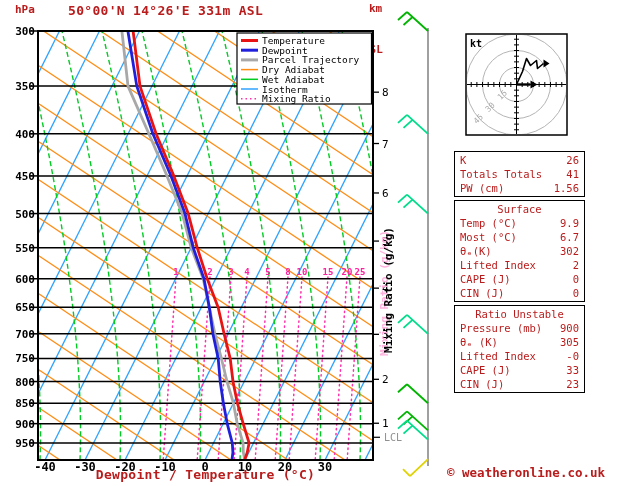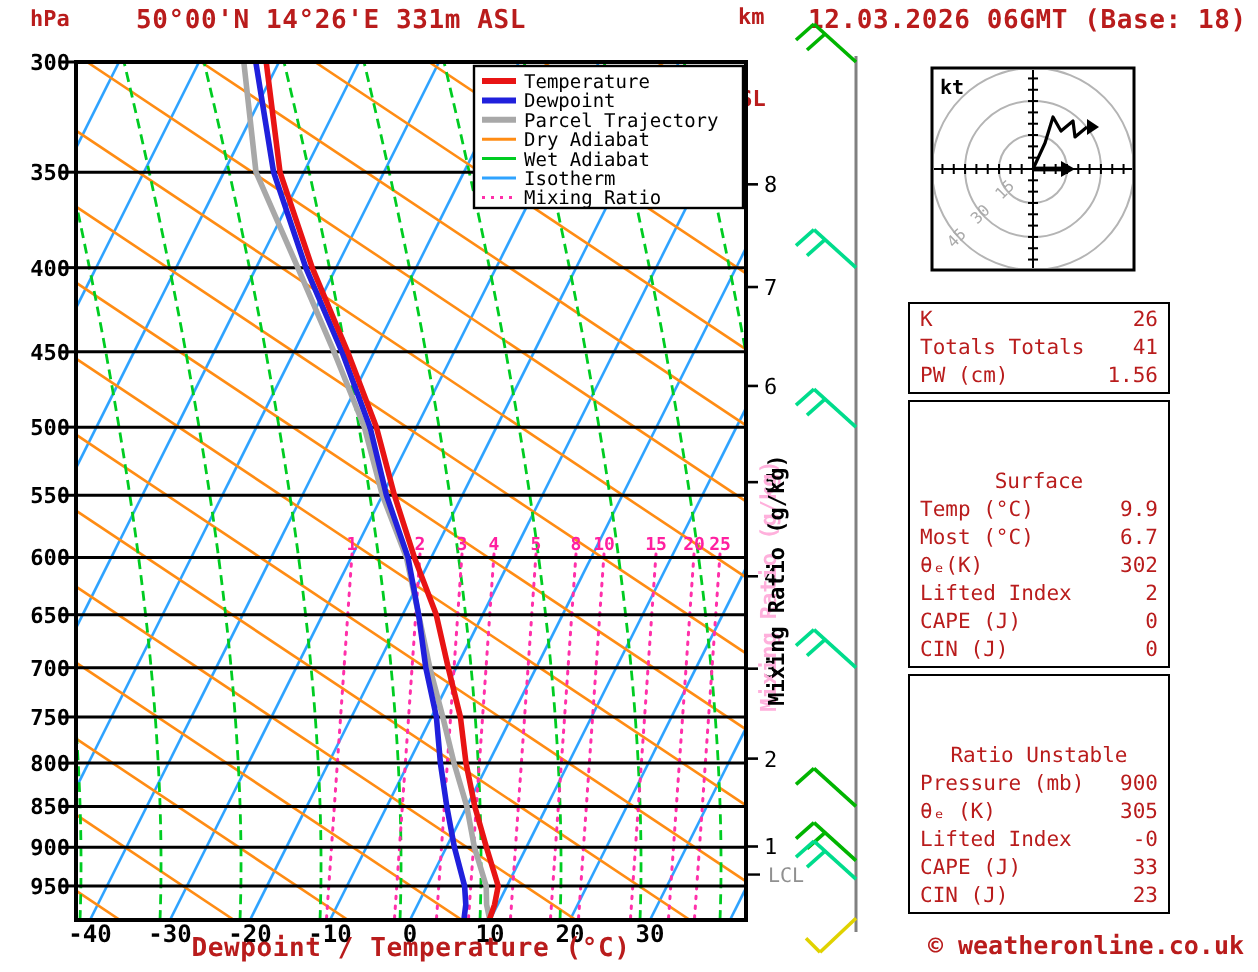--- a/index.html
+++ b/index.html
@@ -5,34 +5,33 @@
   html,body{margin:0;padding:0;background:#fff;}
   #app{position:relative;width:629px;height:486px;background:#fff;overflow:hidden;
        font-family:"DejaVu Sans Mono",monospace;color:#b91c1c;}
   .abs{position:absolute;}
   .t13b{font:bold 13px "DejaVu Sans Mono",monospace;letter-spacing:0.3px;}
   .t11b{font:bold 11px "DejaVu Sans Mono",monospace;}
   .t12b{font:bold 12.5px "DejaVu Sans Mono",monospace;}
   svg text{font-family:"DejaVu Sans Mono",monospace;}
   #tables{position:absolute;left:454px;top:151px;width:131px;}
   .tbox{border:1.5px solid #000;background:#fff;margin-bottom:3px;padding:1px 0;}
-  .thead{text-align:center;font:10.5px "DejaVu Sans Mono",monospace;line-height:14px;margin-top:32px;}
+  .thead{text-align:center;font:10.5px "DejaVu Sans Mono",monospace;line-height:14px;}
   .trow{display:flex;justify-content:space-between;padding:0 5px;
         font:10.5px "DejaVu Sans Mono",monospace;line-height:14px;}
   .trow .val{min-width:34px;text-align:right;}
 </style>
 </head>
 <body>
 
 <div id="app">
   <div class="abs t11b" style="left:15px;top:3px;">hPa</div>
   <div class="abs t13b" style="left:68px;top:3px;">50°00'N 14°26'E 331m ASL</div>
   <div class="abs t11b" style="left:353px;top:2px;margin-left:16px;">km</div>
   <div class="abs t11b" style="left:363px;top:15px;margin-top:28px;">ASL</div>
-  <div class="abs t13b" style="left:404px;top:3px;">12.03.2026 06GMT (Base: 18)</div>
 
   <svg id="chart-svg" class="abs" style="left:0;top:0;" width="629" height="486" viewBox="0 0 629 486">
       <defs>
         <clipPath id="plotclip">
           <rect x="38" y="31" width="335" height="429"></rect>
         </clipPath>
         <clipPath id="hodoclip">
           <rect x="467" y="35" width="99" height="99"></rect>
         </clipPath>
       </defs>
@@ -346,14 +345,14 @@
           <span>CAPE (J)</span>
           <span class="val">33</span>
         </div>
         <div class="trow">
           <span>CIN (J)</span>
           <span class="val">23</span>
         </div>
       </div>
     </div>
 
-  <div class="abs t12b" style="left:447px;top:465px;width:175px;text-align:right;">© weatheronline.co.uk</div>
+  <div class="abs t12b" style="left:447px;top:465px;width:175px;text-align:left;">© weatheronline.co.uk</div>
 </div>
 
 </body></html>

